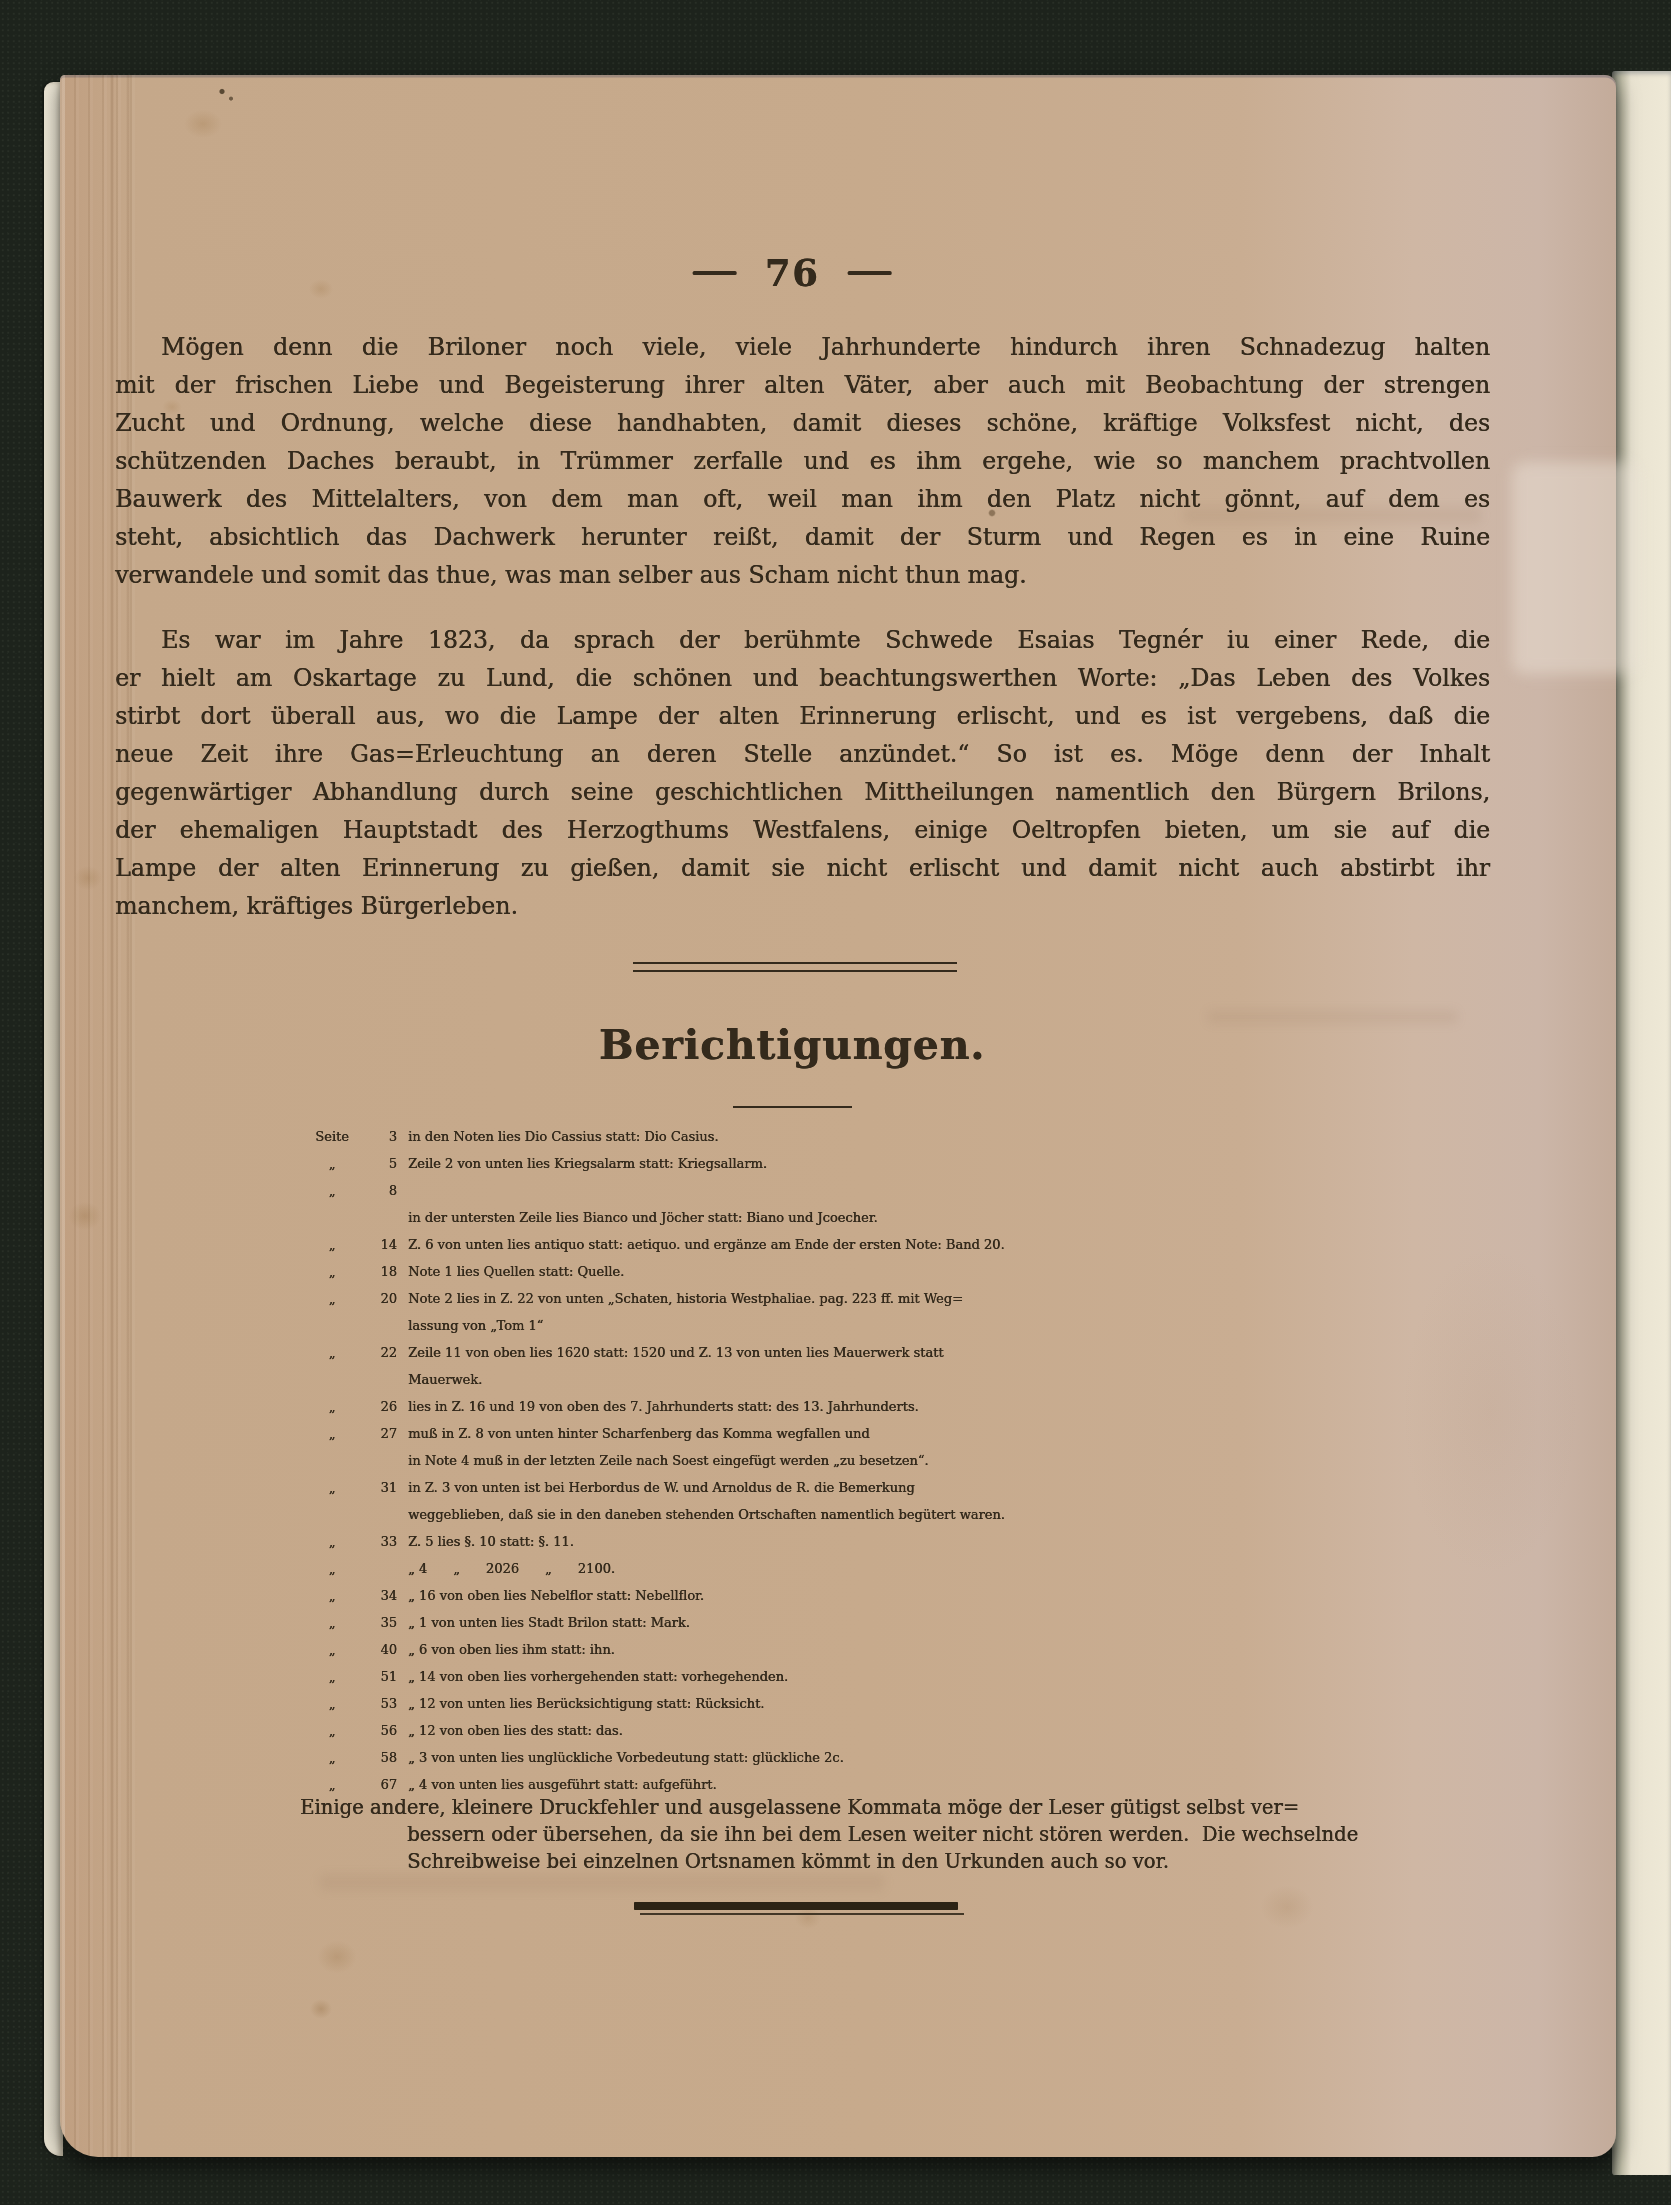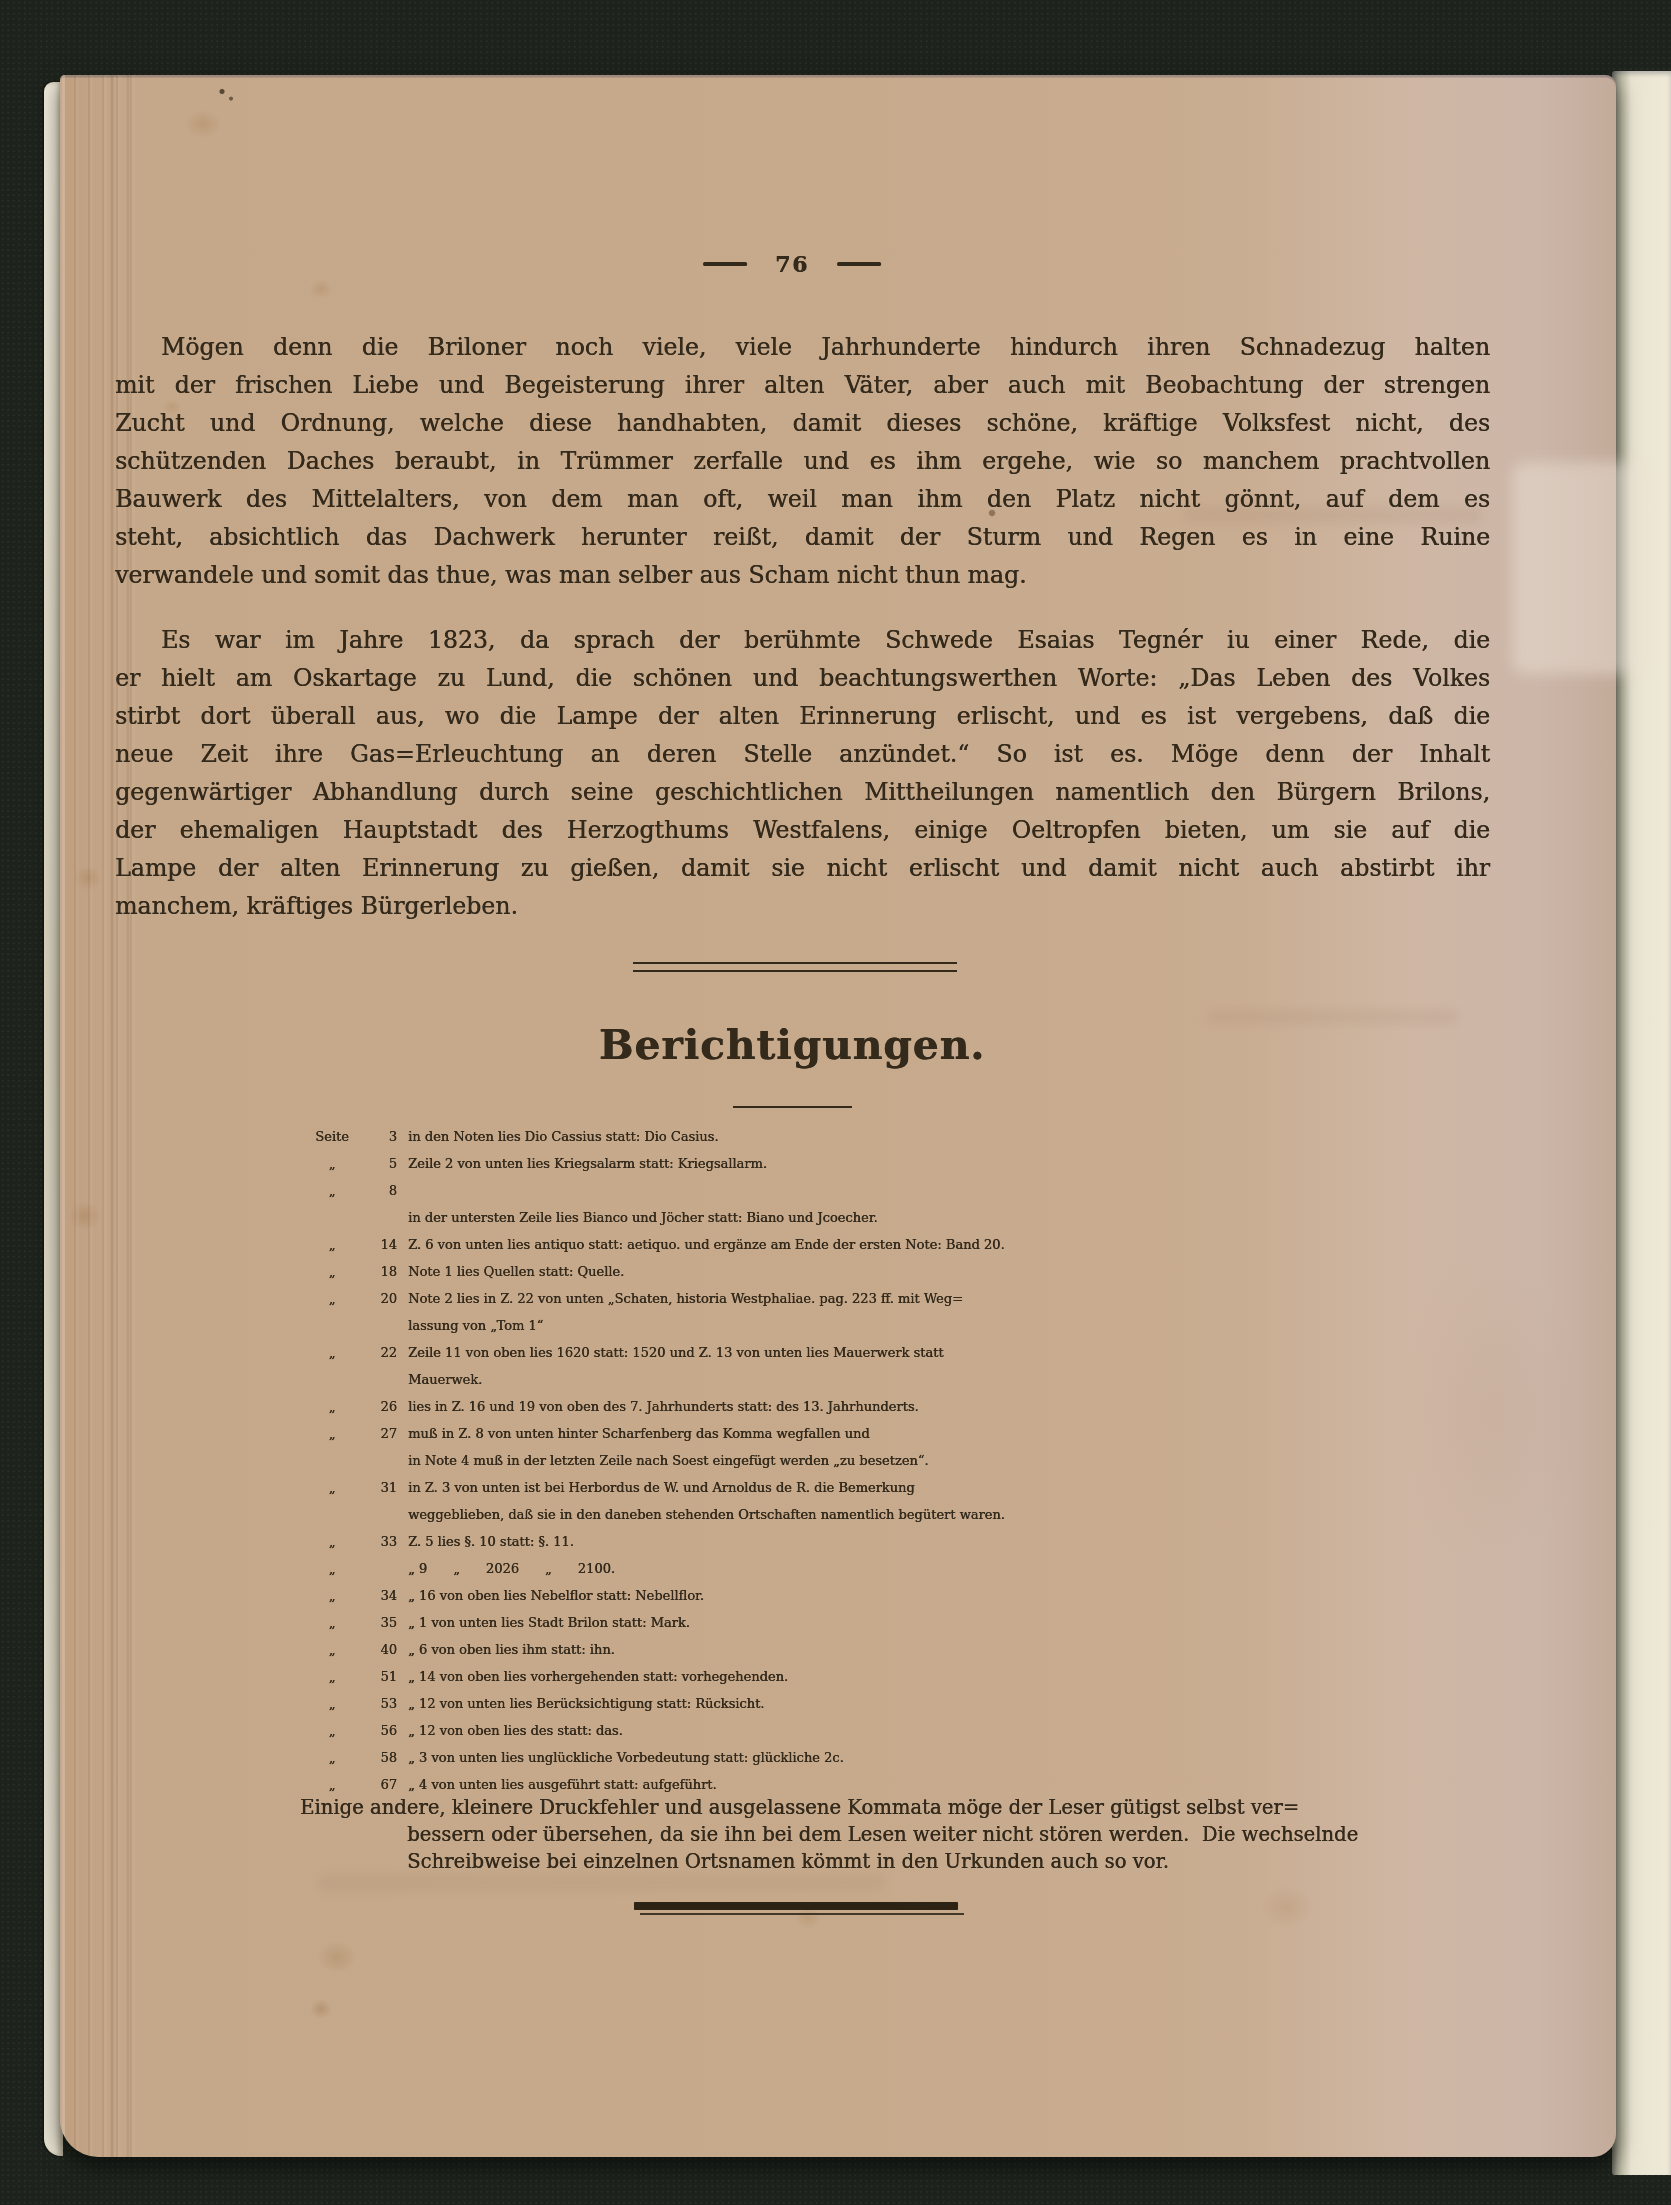--- a/index.html
+++ b/index.html
@@ -67,21 +67,21 @@
   .ghost{position:absolute;background:rgba(150,118,88,.12);filter:blur(4.7px);border-radius:7.9px;}
 
   .ink{color:#342a1c;text-shadow:0.4px 0 currentColor;}
 
   
   .pagenum-row{
     position:absolute;top:176px;left:732px;transform:translateX(-50%);
     display:flex;align-items:center;gap:28px;
   }
   .pagenum-dash{width:44px;height:3.1px;background:#342a1c;border-radius:1.6px;}
-  .pagenum{font-size:22px;font-weight:bold;letter-spacing:1.6px;}
+  .pagenum{font-size:37px;font-weight:bold;letter-spacing:1.6px;}
 
   
   .intro{position:absolute;left:55px;top:253px;width:1375px;font-size:23.6px;line-height:38px;}
   .pline{text-align:justify;text-align-last:justify;}
   .pline.last{text-align-last:left;}
   .pline.ind{text-indent:46px;}
   .para2{margin-top:27px;}
 
   
   .rule-double{
@@ -237,21 +237,21 @@
           <span class="etxt">weggeblieben, daß sie in den daneben stehenden Ortschaften namentlich begütert waren.</span>
         </div>
       <div class="erow">
           <span class="elab">„</span>
           <span class="enum">33</span>
           <span class="etxt">Z. 5 lies §. 10 statt: §. 11.</span>
         </div>
       <div class="erow">
           <span class="elab">„</span>
           <span class="enum"></span>
-          <span class="etxt">„ 9  „  2026  „  2100.</span>
+          <span class="etxt">„ 4  „  2026  „  2100.</span>
         </div>
       <div class="erow">
           <span class="elab">„</span>
           <span class="enum">34</span>
           <span class="etxt">„ 16 von oben lies Nebelflor statt: Nebellflor.</span>
         </div>
       <div class="erow">
           <span class="elab">„</span>
           <span class="enum">35</span>
           <span class="etxt">„ 1 von unten lies Stadt Brilon statt: Mark.</span>

